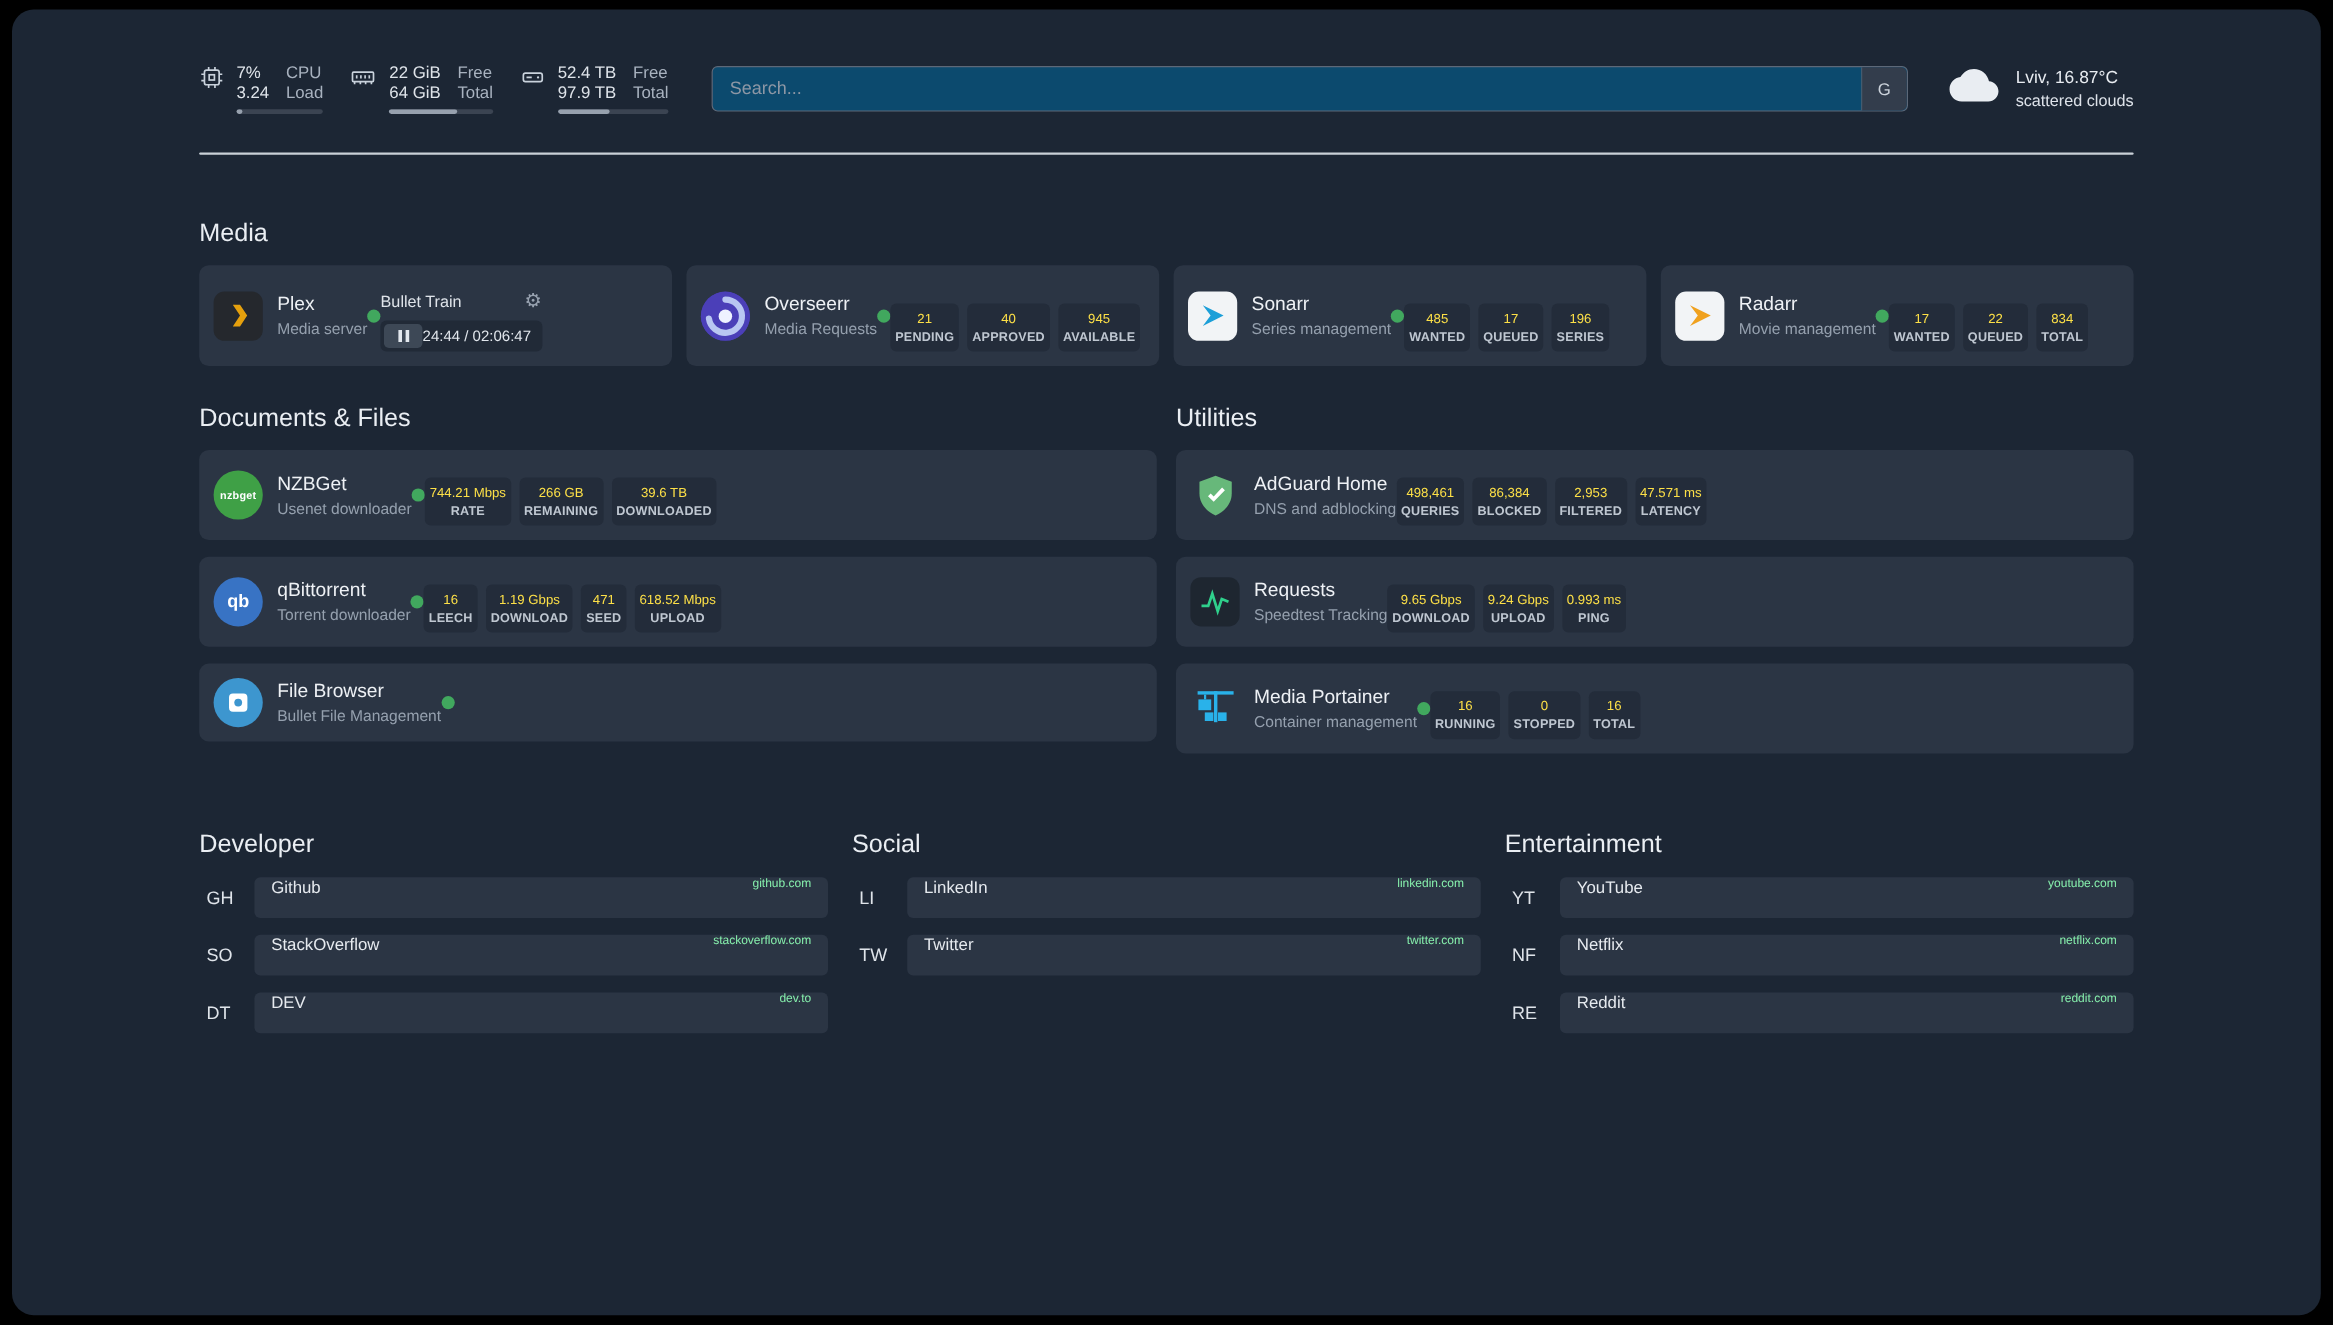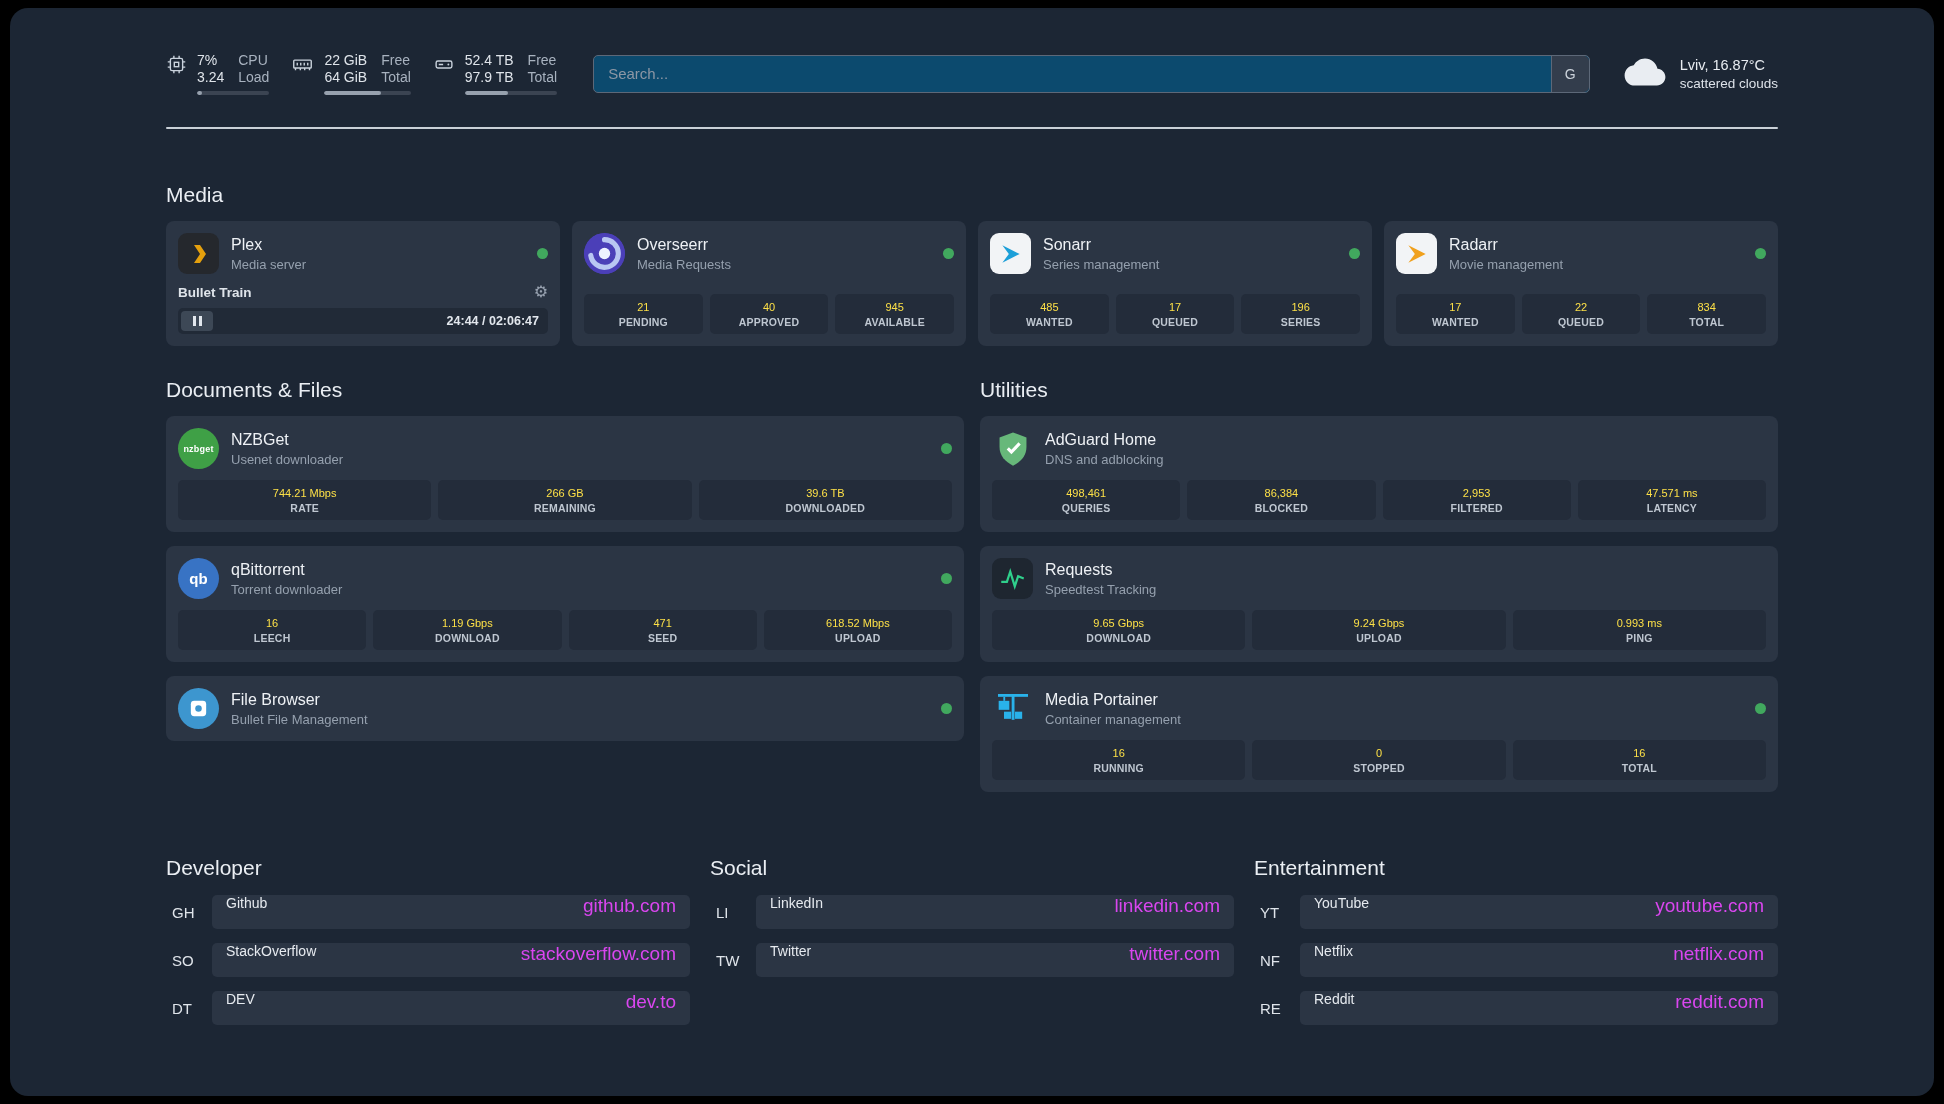--- a/index.html
+++ b/index.html
@@ -26,36 +26,36 @@
   .weather-loc { font-size:14.5px; color:#e8ecf1; }
   .weather-cond { font-size:13.5px; color:#dde2e9; margin-top:3px; }
 
   .divider { margin-top:32px; height:2px; background:#dde3e9; opacity:.9; border-radius:1px; }
 
   
   .sec-title { font-size:21px; font-weight:500; color:#eaeef3; }
   .media-section { margin-top:54px; }
   .grid4 { margin-top:14px; display:grid; grid-template-columns:repeat(4,1fr); gap:12px; }
 
-  .card { background:#2b3544; border-radius:8px; padding:12px; display:flex; flex-direction:column; }
+  .card { background:#2b3544; border-radius:8px; padding:12px; display:flex; flex-direction:row; }
   .card-head { display:flex; align-items:center; }
   .icon { width:41px; height:41px; border-radius:9px; display:flex; align-items:center; justify-content:center; flex:none; overflow:hidden; }
   .titles { margin-left:12px; }
   .name { font-size:16px; font-weight:500; color:#eef1f5; }
   .desc { font-size:13px; color:#95a0ae; margin-top:3px; }
   .dot { width:11px; height:11px; border-radius:50%; background:#41a85e; margin-left:auto; flex:none; }
 
   .stats { display:flex; gap:7px; margin-top:11px; }
   .grid4 .stats { margin-top:auto; padding-top:11px; }
   .stat { flex:1; background:#232c3a; border-radius:5px; text-align:center; padding:7px 4px 6px; }
   .sv { font-size:11px; color:#fde047; white-space:nowrap; }
   .sl { font-size:10.5px; font-weight:700; color:#bfc7d1; margin-top:3px; letter-spacing:.2px; white-space:nowrap; }
 
   
-  .player { margin-top:10px;font-weight:bold; }
+  .player { margin-top:10px; }
   .player-top { display:flex; align-items:center; justify-content:space-between; }
   .ptitle { font-size:13.5px; color:#dfe4ea; }
   .gear { color:#98a2b0; font-size:16px; line-height:16px; cursor:pointer; font-family:"DejaVu Sans",sans-serif; }
   .player-bar { margin-top:8px; height:26px; background:#212a37; border-radius:5px; display:flex; align-items:center; padding:0 9px 0 3px; }
   .pause { width:32px; height:20px; background:#3d4856; border-radius:4px; display:flex; align-items:center; justify-content:center; gap:3px; cursor:pointer; }
   .pause i { display:block; width:3px; height:10px; background:#e2e7ed; }
   .ptime { margin-left:auto; font-size:12.5px; color:#e2e7ed; white-space:nowrap; }
 
   .mid { margin-top:32px; display:grid; grid-template-columns:1fr 1fr; gap:16px; align-items:start; }
   .col-cards { display:flex; flex-direction:column; gap:14px; margin-top:14px; }
@@ -72,21 +72,21 @@
   .ic-fb { border-radius:50%; background:#3d96cf; }
   .ic-bare { background:transparent; }
 
   
   .bottom { margin-top:64px; display:grid; grid-template-columns:1fr 1fr 1fr; gap:20px; padding-bottom:40px; }
   .bm-rows { margin-top:15px; display:flex; flex-direction:column; gap:14px; }
   .bm-row { display:flex; align-items:center; height:34px; cursor:pointer; }
   .bm-abbr { width:46px; flex:none; text-align:left; padding-left:6px; font-size:15px; color:#dfe4ea; }
   .bm-bar { flex:1; height:100%; background:#2b3544; border-radius:5px; display:flex; align-items:flex-start; justify-content:space-between; padding:0 14px; }
   .bm-name { font-size:14px; color:#e6eaef; }
-  .bm-url { font-size:19px; color:#d946ef; }
+  .bm-url { font-size:10px; color:#86efac; }
 </style>
 </head>
 <body>
 
 <div class="app">
   <div class="content">
 
     <header class="topbar">
 
       <div class="res">

